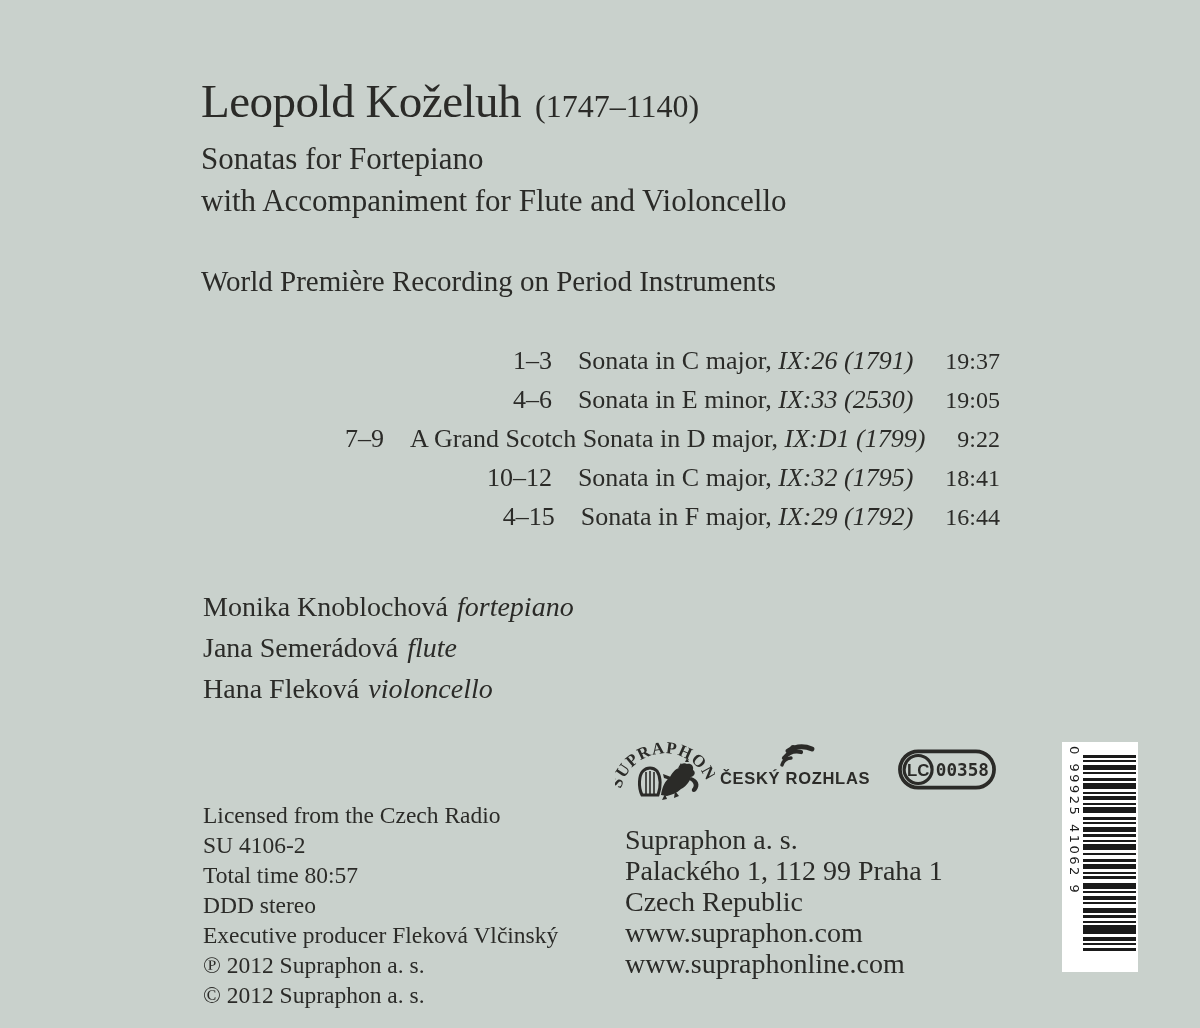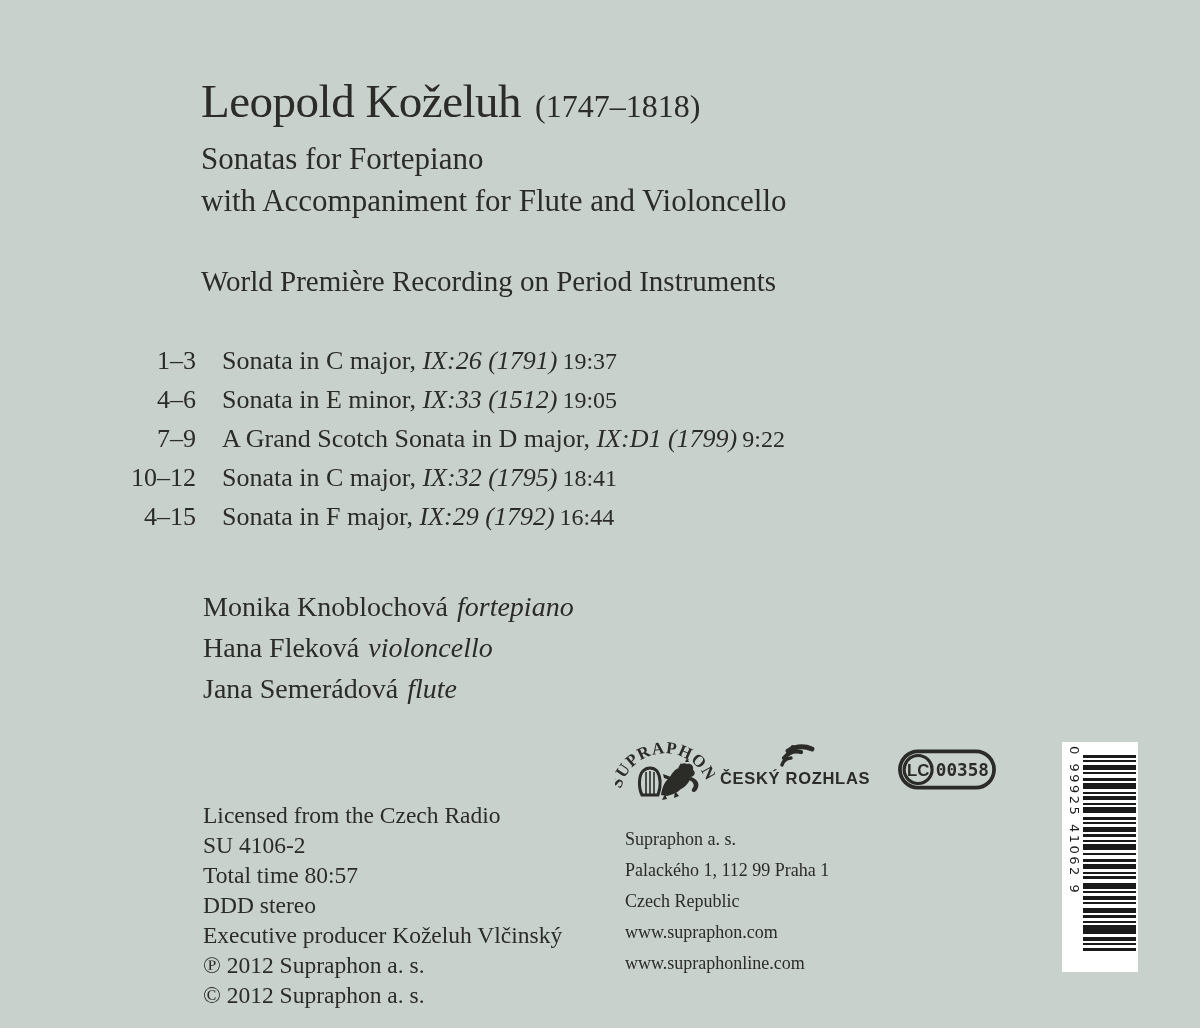--- a/index.html
+++ b/index.html
@@ -15,35 +15,35 @@
 
   
   .composer-row{left:201px;top:74px;display:flex;align-items:baseline;gap:14px;}
   .composer{font-size:47px;letter-spacing:-0.5px;}
   .dates{font-size:32px;}
   .subtitle{left:201px;top:138px;font-size:31px;line-height:42px;}
   .premiere{left:201px;top:265px;font-size:29px;}
 
   
   .tracks{left:0;top:346px;width:1000px;}
-  .track-row{display:flex;align-items:baseline;height:39px;font-size:26px;}
+  .track-row{display:flex;align-items:baseline;height:39px;font-size:26px;justify-content:flex-end;}
   .track-range{width:196px;text-align:right;flex:none;}
   .track-title{margin-left:26px;}
   .track-catalog{font-style:italic;}
-  .track-time{margin-left:5px;font-size:24px;}
+  .track-time{margin-left:32px;font-size:24px;}
 
   
   .performers{left:203px;top:586px;font-size:28px;line-height:41px;}
   .perf-instrument{font-style:italic;margin-left:9px;}
 
   
   .credits{left:203px;top:800px;font-size:23.5px;line-height:30px;}
 
   
-  .address{left:625px;top:824px;font-size:18px;line-height:31px;}
+  .address{left:625px;top:824px;font-size:28px;line-height:31px;}
   .logo-supraphon{left:615px;top:731px;}
   .logo-radio{left:720px;top:744px;}
   .logo-lc{left:893px;top:749px;}
 
   
   .barcode-box{left:1062px;top:742px;width:76px;height:230px;background:#fff;}
   .barcode-digits{
     position:absolute;left:4px;top:4px;
     font-family:"DejaVu Sans",sans-serif;
     font-size:13px;letter-spacing:2.5px;white-space:nowrap;
@@ -58,39 +58,39 @@
   svg text{fill:#2b2b28;}
   .sans{font-family:"Liberation Sans","DejaVu Sans",sans-serif;}
 </style>
 </head>
 <body>
 
 <div class="cover">
 
   <div class="abs composer-row">
     <span class="composer">Leopold Koželuh</span>
-    <span class="dates">(1747–1818)</span>
+    <span class="dates">(1747–1140)</span>
   </div>
 
   <div class="abs subtitle">
     <div>Sonatas for Fortepiano</div>
     <div>with Accompaniment for Flute and Violoncello</div>
   </div>
 
   <div class="abs premiere">World Première Recording on Period Instruments</div>
 
   <div class="abs tracks">
     <div class="track-row">
       <span class="track-range">1–3</span>
       <span class="track-title">Sonata in C major,</span>&nbsp;<span class="track-catalog">IX:26 (1791)</span>
       <span class="track-time">19:37</span>
     </div>
     <div class="track-row">
       <span class="track-range">4–6</span>
-      <span class="track-title">Sonata in E minor,</span>&nbsp;<span class="track-catalog">IX:33 (1512)</span>
+      <span class="track-title">Sonata in E minor,</span>&nbsp;<span class="track-catalog">IX:33 (2530)</span>
       <span class="track-time">19:05</span>
     </div>
     <div class="track-row">
       <span class="track-range">7–9</span>
       <span class="track-title">A Grand Scotch Sonata in D major,</span>&nbsp;<span class="track-catalog">IX:D1 (1799)</span>
       <span class="track-time">9:22</span>
     </div>
     <div class="track-row">
       <span class="track-range">10–12</span>
       <span class="track-title">Sonata in C major,</span>&nbsp;<span class="track-catalog">IX:32 (1795)</span>
@@ -101,33 +101,33 @@
       <span class="track-title">Sonata in F major,</span>&nbsp;<span class="track-catalog">IX:29 (1792)</span>
       <span class="track-time">16:44</span>
     </div>
   </div>
 
   <div class="abs performers">
     <div>
       <span>Monika Knoblochová</span><span class="perf-instrument">fortepiano</span>
     </div>
     <div>
+      <span>Jana Semerádová</span><span class="perf-instrument">flute</span>
+    </div>
+    <div>
       <span>Hana Fleková</span><span class="perf-instrument">violoncello</span>
-    </div>
-    <div>
-      <span>Jana Semerádová</span><span class="perf-instrument">flute</span>
     </div>
   </div>
 
   <div class="abs credits">
     <div>Licensed from the Czech Radio</div>
     <div>SU 4106-2</div>
     <div>Total time 80:57</div>
     <div>DDD stereo</div>
-    <div>Executive producer Koželuh Vlčinský</div>
+    <div>Executive producer Fleková Vlčinský</div>
     <div>℗ 2012 Supraphon a. s.</div>
     <div>© 2012 Supraphon a. s.</div>
   </div>
 
   <div class="abs logo-supraphon">
     <svg width="100" height="74" viewBox="0 0 100 74">
       <defs>
         <path id="arc" d="M 6 58 A 45 45 0 0 1 94 58" fill="none"></path>
       </defs>
       <text font-family="Liberation Serif, serif" font-size="17" font-weight="bold" letter-spacing="1">

